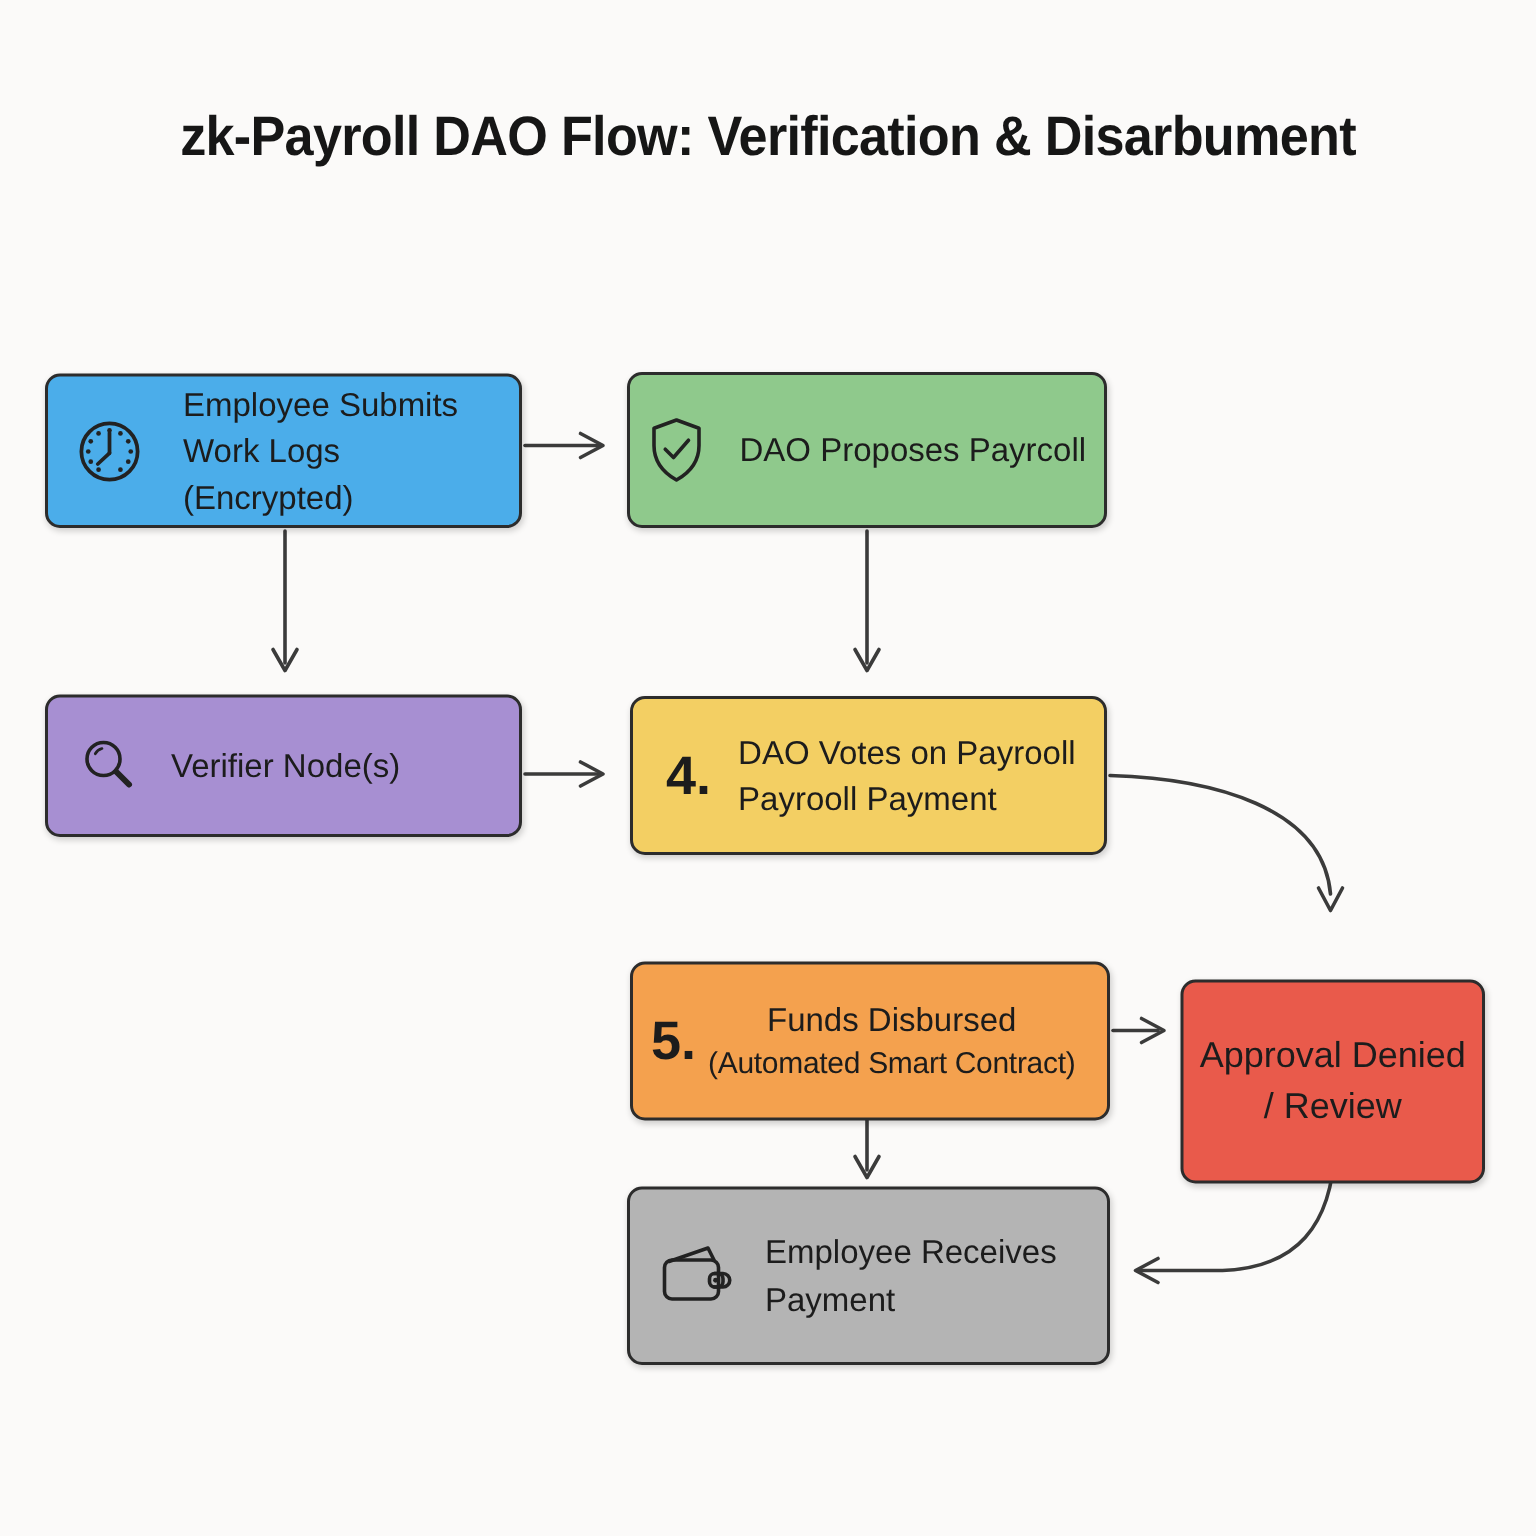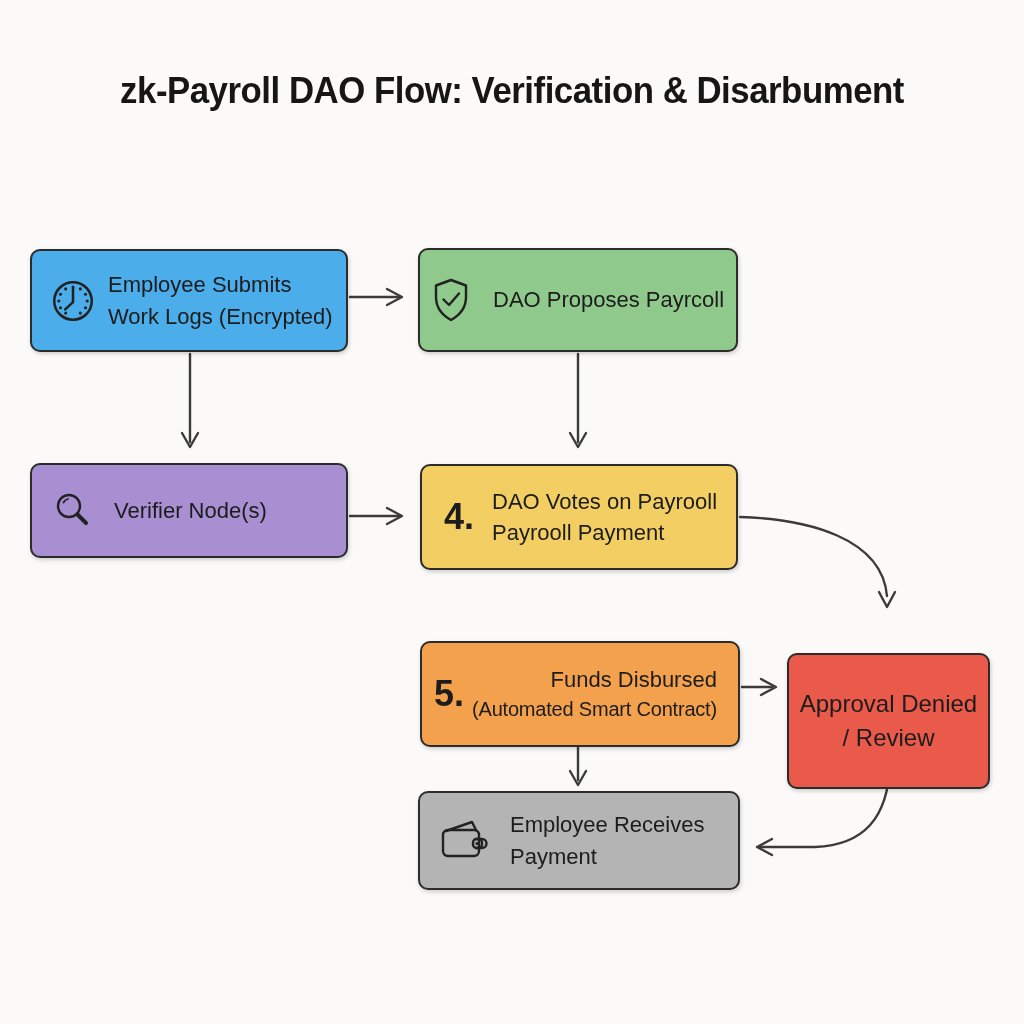--- a/index.html
+++ b/index.html
@@ -21,27 +21,27 @@
     display:flex;align-items:center;
     box-shadow:1px 2px 4px rgba(0,0,0,.18);
   }
   .box .icon{flex:none;display:flex;align-items:center;justify-content:center;}
   .box svg{display:block;}
   .lines{display:flex;flex-direction:column;justify-content:center;line-height:1.42;font-size:22px;font-weight:500;}
   .lines .tight{font-size:20px;letter-spacing:-.2px;white-space:nowrap;}
   .num{font-size:36px;font-weight:bold;flex:none;}
   .center .lines{width:100%;text-align:center;}
   
-  #box-employee-submits{left:30px;top:249px;width:318px;height:103px;padding-left:16px;gap:10px;}
+  #box-employee-submits{left:30px;top:249px;width:318px;height:103px;padding-left:16px;gap:24px;}
   #box-dao-proposes{left:418px;top:248px;width:320px;height:104px;padding-left:9px;gap:20px;}
   #box-verifier-nodes{left:30px;top:463px;width:318px;height:95px;padding-left:18px;gap:16px;}
   #box-dao-votes{left:420px;top:464px;width:318px;height:106px;padding-left:22px;gap:18px;}
   #box-funds-disbursed{left:420px;top:641px;width:320px;height:106px;padding-left:12px;gap:8px;}
   #box-approval-denied{left:787px;top:653px;width:203px;height:136px;}
-  #box-employee-receives{left:418px;top:791px;width:322px;height:99px;padding-left:16px;gap:18px;}
+  #box-employee-receives{left:418px;top:791px;width:322px;height:119px;padding-left:16px;gap:18px;}
   .arrows{position:absolute;left:0;top:0;pointer-events:none;}
 </style>
 </head>
 <body>
 
 <h1 class="title">zk-Payroll DAO Flow: Verification &amp; Disarbument</h1>
 
 <svg class="arrows" width="1024" height="1024" viewBox="0 0 1024 1024" fill="none" stroke="#3b3b3b" stroke-width="2.4" stroke-linecap="round" stroke-linejoin="round">
 
   <g>
@@ -141,21 +141,21 @@
 <div class="box" id="box-dao-votes" style="background: rgb(243, 207, 99);">
   <span class="num">4.</span>
   <span class="lines">
     <span>DAO Votes on Payrooll</span>
     <span>Payrooll Payment</span>
   </span>
 </div>
 
 <div class="box" id="box-funds-disbursed" style="background: rgb(244, 161, 78);">
   <span class="num">5.</span>
-  <span class="lines" style="text-align:right;">
+  <span class="lines" style="text-align:center;">
     <span>Funds Disbursed</span>
     <span class="tight">(Automated Smart Contract)</span>
   </span>
 </div>
 
 <div class="box center" id="box-approval-denied" style="background: rgb(233, 90, 75);">
   <span class="lines" style="font-size:24px;">
     <span>Approval Denied</span>
     <span>/ Review</span>
   </span>

